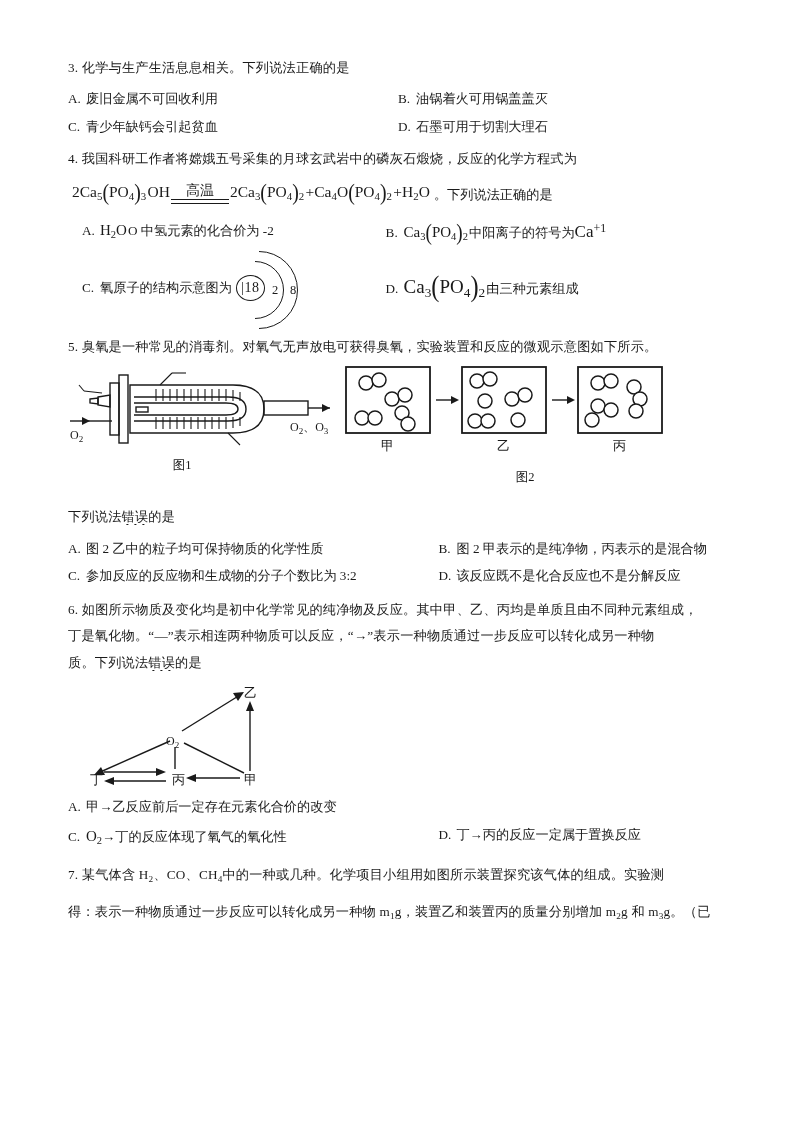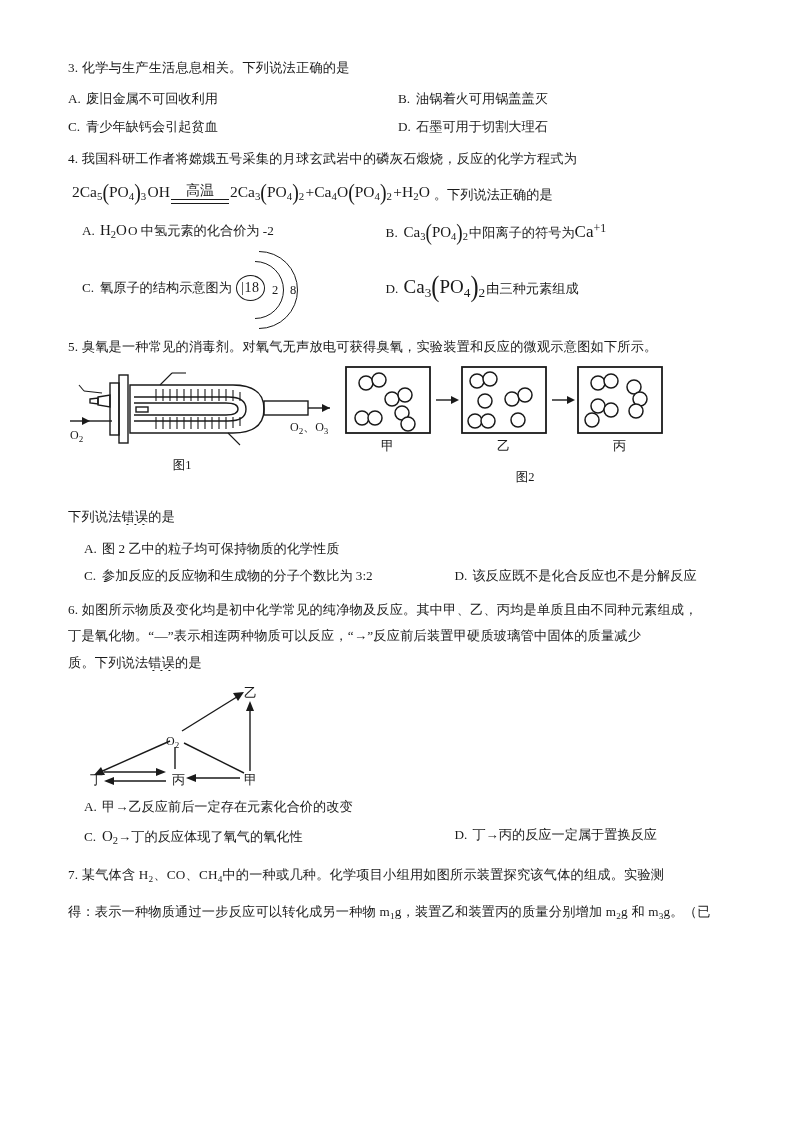--- a/index.html
+++ b/index.html
@@ -47,21 +47,21 @@
     margin: 0 0 6px 0;
   }
   .opt {
     font-size: 13.2px;
     line-height: 1.6;
     flex: 0 0 50%;
     box-sizing: border-box;
     padding-right: 8px;
     white-space: nowrap;
   }
-  .opt-wide { flex: 0 0 54%; margin-left: 16px; }
+  .opt-wide { flex: 0 0 54%; }
   .opt-narrow { flex: 0 0 46%; margin-left: 14px; }
   .opt .lbl {
     display: inline-block;
     min-width: 18px;
   }
   sub { font-size: 0.70em; vertical-align: -0.28em; }
   sup { font-size: 0.70em; vertical-align: 0.45em; }
   .dotted {
     border-bottom: none;
     position: relative;
@@ -415,38 +415,41 @@
     </div>
 
     <div class="qline" style="margin-top:26px;">
       <span>下列说法</span><span class="dotted">错误</span><span>的是</span>
     </div>
 
     <div class="opt-row" style="margin-top:10px;">
       <div class="opt opt-wide">
         <span class="lbl">A.</span><span>图 2 乙中的粒子均可保持物质的化学性质</span>
       </div>
+      <div class="opt opt-narrow">
+        <span class="lbl">B.</span><span>图 2 甲表示的是纯净物，丙表示的是混合物</span>
+      </div>
     </div>
     <div class="opt-row">
       <div class="opt opt-wide">
         <span class="lbl">C.</span><span>参加反应的反应物和生成物的分子个数比为 3:2</span>
       </div>
       <div class="opt opt-narrow">
         <span class="lbl">D.</span><span>该反应既不是化合反应也不是分解反应</span>
       </div>
     </div>
   </div>
 
   <div style="margin-top:14px;">
     <div class="qline">
       <span class="qnum">6.</span>
       <span>如图所示物质及变化均是初中化学常见的纯净物及反应。其中甲、乙、丙均是单质且由不同种元素组成，</span>
     </div>
     <div class="qline">
-      <span>丁是氧化物。“—”表示相连两种物质可以反应，“→”反应前后装置甲硬质玻璃管中固体的质量减少</span>
+      <span>丁是氧化物。“—”表示相连两种物质可以反应，“→”表示一种物质通过一步反应可以转化成另一种物</span>
     </div>
     <div class="qline">
       <span>质。下列说法</span><span class="dotted">错误</span><span>的是</span>
     </div>
 
     <div class="fig-q6">
       <svg width="280" height="110" viewBox="0 0 280 110" style="margin-left:6px;">
 
         <text class="lbl-cjk" x="170" y="18">乙</text>
         <text class="lbl-sm" x="92" y="66">O<tspan font-size="9" dy="3">2</tspan></text>

